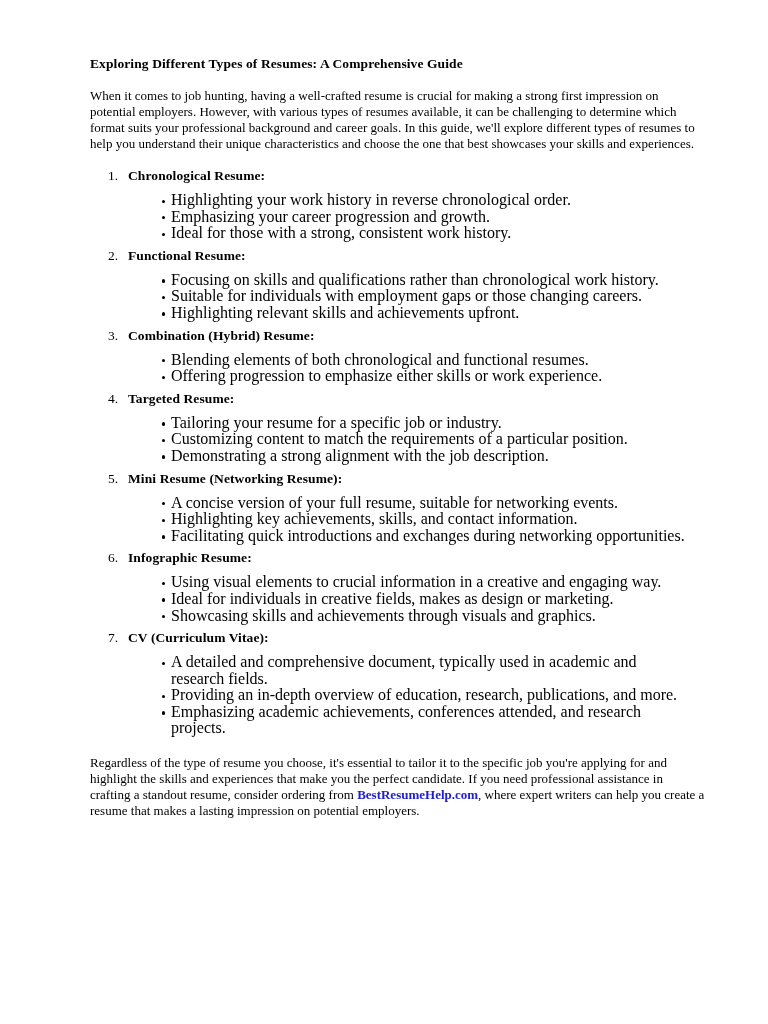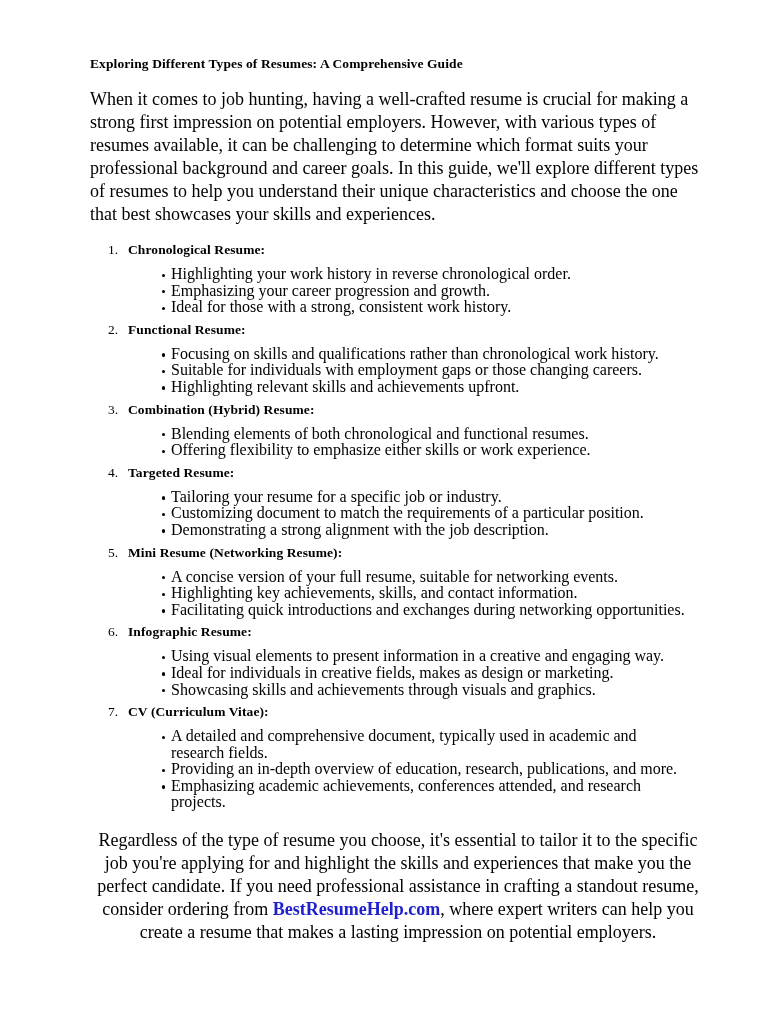--- a/index.html
+++ b/index.html
@@ -24,30 +24,29 @@
     padding: 56px 62px 8px 90px;
   }
   .doc-title {
     font-size: 13.5px;
     font-weight: bold;
     line-height: 16px;
     margin: 0 0 16px 0;
     letter-spacing: 0.1px;
   }
   .para {
-    font-size: 18px;
-    line-height: 23px;
+    font-size: 13px;
+    line-height: 16px;
     margin: 0 0 14px 0;
     text-align: left;
     max-width: 618px;
   }
   .para-closing {
     margin-top: 18px;
     margin-bottom: 16px;
-    text-align: center;
   }
   .link {
     color: #2020CC;
     font-weight: bold;
     text-decoration: none;
   }
   ol.type-list {
     list-style: none;
     margin: 0;
     padding: 0;
@@ -125,49 +124,49 @@
         <li><span class="dot"></span><span>Suitable for individuals with employment gaps or those changing careers.</span></li>
         <li><span class="dot"></span><span>Highlighting relevant skills and achievements upfront.</span></li>
       </ul>
     </li>
 
     <li>
       <span class="item-number">3.</span>
       <div class="item-heading">Combination (Hybrid) Resume:</div>
       <ul class="detail-list">
         <li><span class="dot"></span><span>Blending elements of both chronological and functional resumes.</span></li>
-        <li><span class="dot"></span><span>Offering flexibility to emphasize either skills or work experience.</span></li>
+        <li><span class="dot"></span><span>Offering progression to emphasize either skills or work experience.</span></li>
       </ul>
     </li>
 
     <li>
       <span class="item-number">4.</span>
       <div class="item-heading">Targeted Resume:</div>
       <ul class="detail-list">
         <li><span class="dot"></span><span>Tailoring your resume for a specific job or industry.</span></li>
-        <li><span class="dot"></span><span>Customizing document to match the requirements of a particular position.</span></li>
+        <li><span class="dot"></span><span>Customizing content to match the requirements of a particular position.</span></li>
         <li><span class="dot"></span><span>Demonstrating a strong alignment with the job description.</span></li>
       </ul>
     </li>
 
     <li>
       <span class="item-number">5.</span>
       <div class="item-heading">Mini Resume (Networking Resume):</div>
       <ul class="detail-list">
         <li><span class="dot"></span><span>A concise version of your full resume, suitable for networking events.</span></li>
         <li><span class="dot"></span><span>Highlighting key achievements, skills, and contact information.</span></li>
         <li><span class="dot"></span><span>Facilitating quick introductions and exchanges during networking opportunities.</span></li>
       </ul>
     </li>
 
     <li>
       <span class="item-number">6.</span>
       <div class="item-heading">Infographic Resume:</div>
       <ul class="detail-list">
-        <li><span class="dot"></span><span>Using visual elements to present information in a creative and engaging way.</span></li>
+        <li><span class="dot"></span><span>Using visual elements to crucial information in a creative and engaging way.</span></li>
         <li><span class="dot"></span><span>Ideal for individuals in creative fields, makes as design or marketing.</span></li>
         <li><span class="dot"></span><span>Showcasing skills and achievements through visuals and graphics.</span></li>
       </ul>
     </li>
 
     <li>
       <span class="item-number">7.</span>
       <div class="item-heading">CV (Curriculum Vitae):</div>
       <ul class="detail-list">
         <li><span class="dot"></span><span>A detailed and comprehensive document, typically used in academic and research fields.</span></li>

